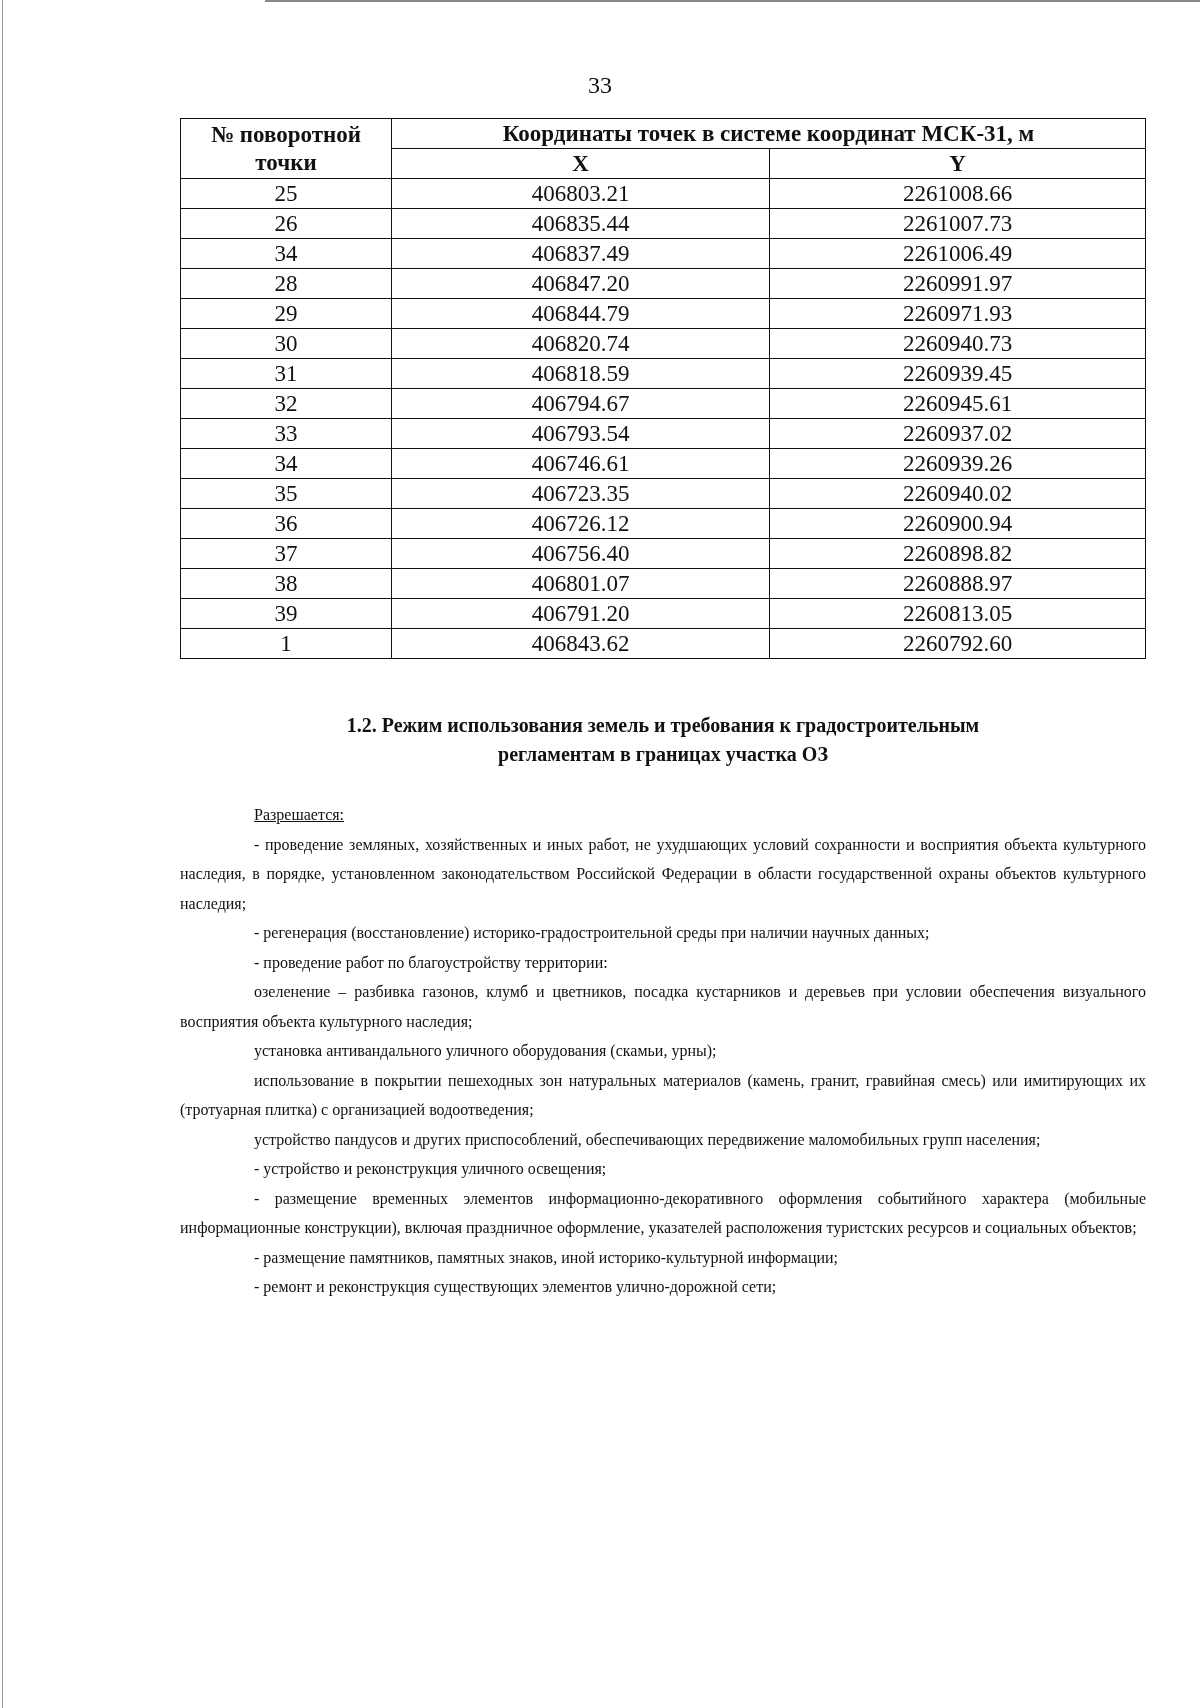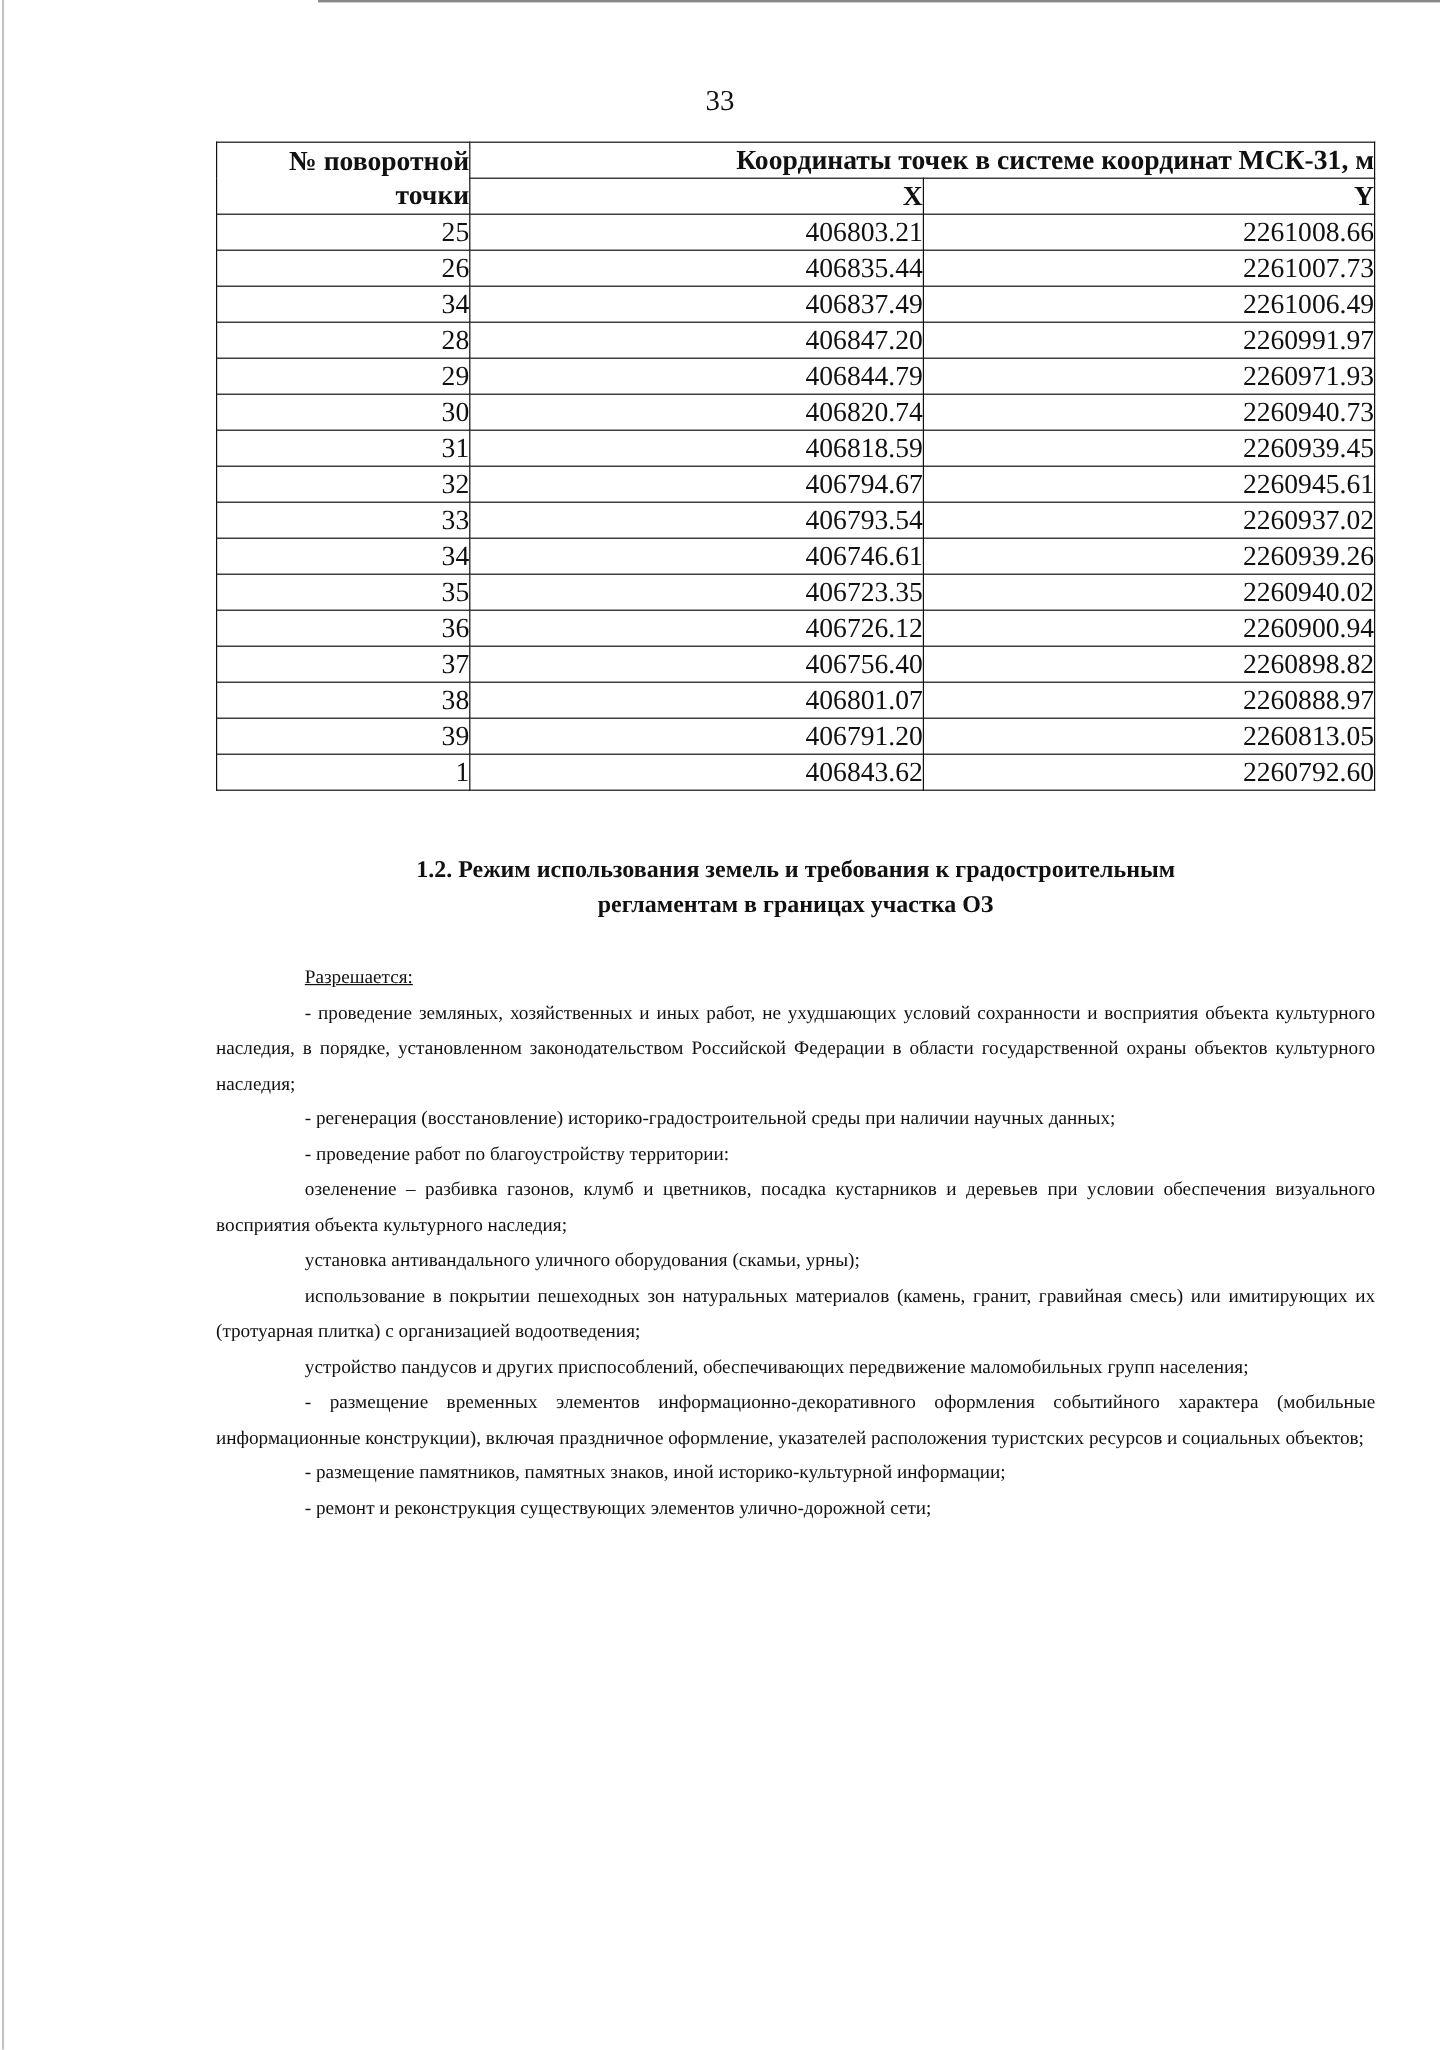--- a/index.html
+++ b/index.html
@@ -7,21 +7,21 @@
     width: 1200px; height: 1708px; background: #ffffff; position: relative; overflow: hidden;
     font-family: "Liberation Serif", "DejaVu Serif", serif; color: #111;
   }
   .scan-edge-left { position: absolute; left: 2px; top: 0; width: 1px; height: 1708px; background: #999; }
   .scan-edge-top { position: absolute; left: 265px; top: 0; width: 935px; height: 2px; background: #888; }
   .page-number { position: absolute; top: 72px; left: 0; width: 1200px; text-align: center; font-size: 24px; }
   table.coords {
     position: absolute; left: 180px; top: 118px; width: 966px; border-collapse: collapse; font-size: 23px;
   }
   table.coords td, table.coords th {
-    border: 1.5px solid #111; text-align: right; padding: 0; height: 29px; line-height: 29px;
+    border: 1.5px solid #111; text-align: center; padding: 0; height: 29px; line-height: 29px;
   }
   table.coords th { font-weight: bold; }
   .col-num { width: 210px; }
   .col-x { width: 377px; }
   .section-title {
     position: absolute; top: 711px; left: 180px; width: 966px; text-align: center;
     font-weight: bold; font-size: 20px; line-height: 29px;
   }
   .content { position: absolute; top: 800px; left: 180px; width: 966px; font-size: 16px; line-height: 29.5px; }
   .heading-allowed { padding-left: 74px; text-decoration: underline; }
@@ -137,16 +137,17 @@
 
 <div class="content">
   <div class="heading-allowed">Разрешается:</div>
   <p class="para">- проведение земляных, хозяйственных и иных работ, не ухудшающих условий сохранности и восприятия объекта культурного наследия, в порядке, установленном законодательством Российской Федерации в области государственной охраны объектов культурного наследия;</p>
   <p class="para">- регенерация (восстановление) историко-градостроительной среды при наличии научных данных;</p>
   <p class="para">- проведение работ по благоустройству территории:</p>
   <p class="para">озеленение – разбивка газонов, клумб и цветников, посадка кустарников и деревьев при условии обеспечения визуального восприятия объекта культурного наследия;</p>
   <p class="para">установка антивандального уличного оборудования (скамьи, урны);</p>
   <p class="para">использование в покрытии пешеходных зон натуральных материалов (камень, гранит, гравийная смесь) или имитирующих их (тротуарная плитка) с организацией водоотведения;</p>
   <p class="para">устройство пандусов и других приспособлений, обеспечивающих передвижение маломобильных групп населения;</p>
+  <p class="para">- устройство и реконструкция уличного освещения;</p>
   <p class="para">- размещение временных элементов информационно-декоративного оформления событийного характера (мобильные информационные конструкции), включая праздничное оформление, указателей расположения туристских ресурсов и социальных объектов;</p>
   <p class="para">- размещение памятников, памятных знаков, иной историко-культурной информации;</p>
   <p class="para">- ремонт и реконструкция существующих элементов улично-дорожной сети;</p>
 </div>
 
 </body></html>

